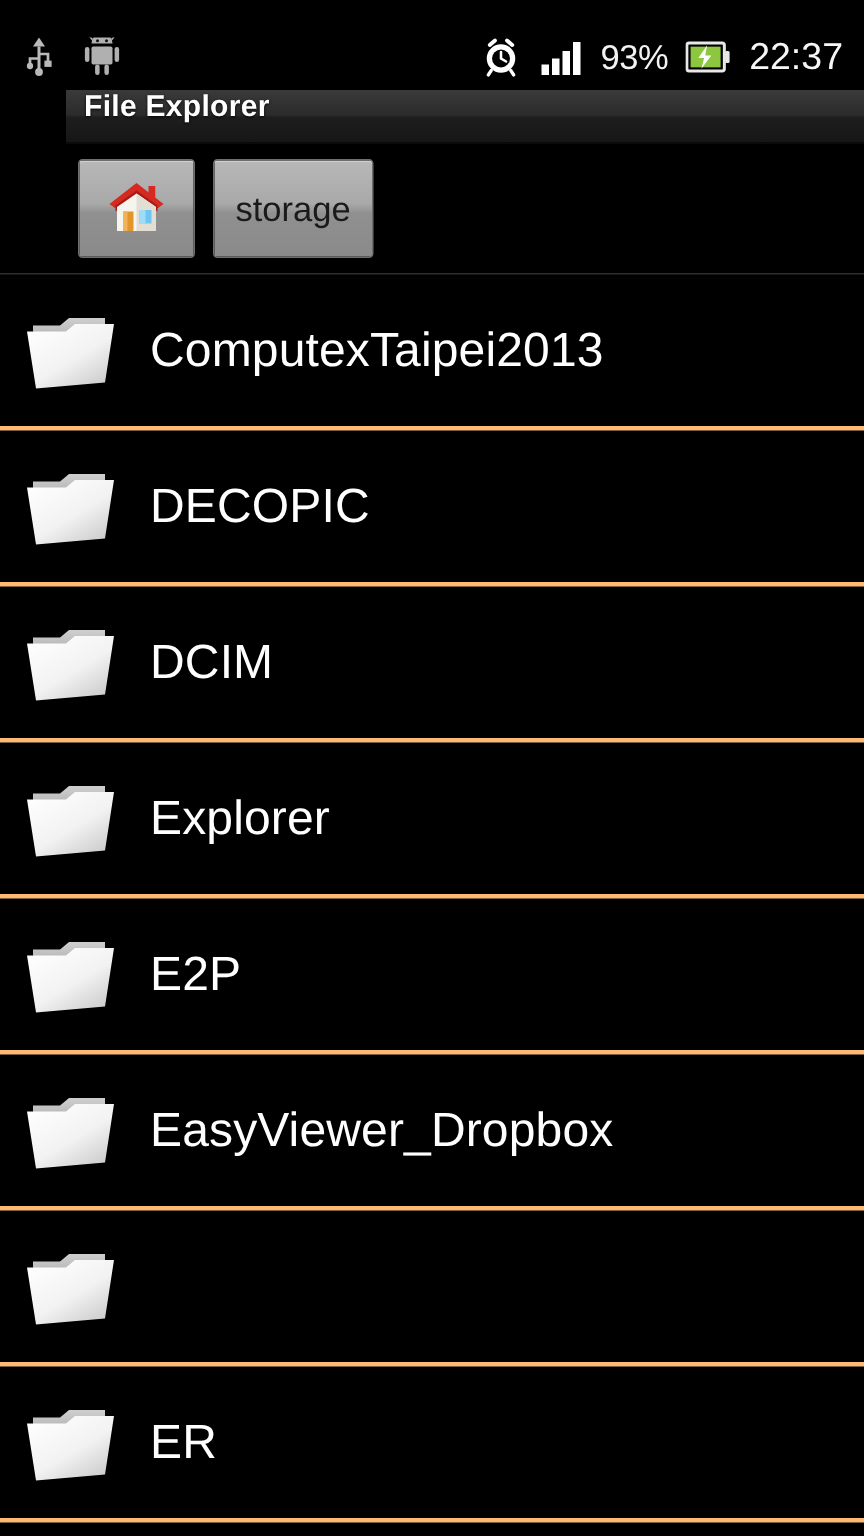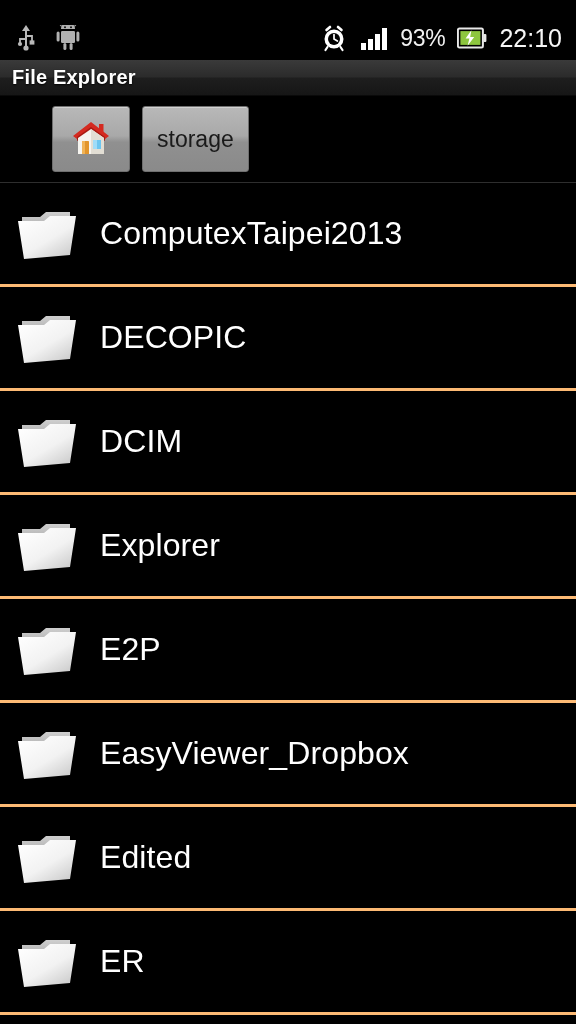--- a/index.html
+++ b/index.html
@@ -48,22 +48,23 @@
     letter-spacing:0px;
     line-height:1;
   }
 
   
   .title-bar {
     height:36px;
     background:linear-gradient(to bottom,#3a3a3a 0%,#2b2b2b 48%,#1e1e1e 52%,#161616 100%);
     border-bottom:1px solid #0a0a0a;
     display:flex;
-    align-items:center;
+    align-items:flex-start;
     padding-left:12px;
+    margin-left:44px;
   }
   .title-text {
     color:#ffffff;
     font-size:20px;
     font-weight:bold;
     text-shadow:0 1px 2px rgba(0,0,0,.9);
     letter-spacing:0.2px;
   }
 
   
@@ -185,21 +186,21 @@
 
       <span class="battery-pct">93%</span>
 
       <svg class="sb-icon" width="30" height="22" viewBox="0 0 30 22">
         <rect x="0.9" y="1.6" width="25" height="18.8" rx="1.5" fill="none" stroke="#e8e8e8" stroke-width="2"></rect>
         <rect x="26.4" y="7" width="3" height="8" rx="1" fill="#e8e8e8"></rect>
         <rect x="3.4" y="4.1" width="20" height="13.8" fill="#8dc63f"></rect>
         <path d="M14.4 3.2 L8.6 11.6 L12.4 11.6 L10.6 18.8 L17.2 10 L13.2 10 Z" fill="#ffffff"></path>
       </svg>
 
-      <span class="clock-text">22:10</span>
+      <span class="clock-text">22:37</span>
     </div>
   </div>
 
   <div class="title-bar">
     <span class="title-text">File Explorer</span>
   </div>
 
   <div class="crumb-bar">
 
     <div class="crumb-btn">
@@ -286,21 +287,20 @@
         <path d="M4 18 L30 18 L36 13 L62 13 L56 52 L10 56 Z" fill="url(#fldFront)"></path>
       </svg>
       <span class="row-label">EasyViewer_Dropbox</span>
     </div>
 
     <div class="list-row">
       <svg class="row-icon" viewBox="0 0 70 62">
         <path d="M8 14 L26 14 L32 9 L56 9 L56 44 L8 44 Z" fill="url(#fldBack)"></path>
         <path d="M4 18 L30 18 L36 13 L62 13 L56 52 L10 56 Z" fill="url(#fldFront)"></path>
       </svg>
-      <span class="row-label">Edited</span>
     </div>
 
     <div class="list-row">
       <svg class="row-icon" viewBox="0 0 70 62">
         <path d="M8 14 L26 14 L32 9 L56 9 L56 44 L8 44 Z" fill="url(#fldBack)"></path>
         <path d="M4 18 L30 18 L36 13 L62 13 L56 52 L10 56 Z" fill="url(#fldFront)"></path>
       </svg>
       <span class="row-label">ER</span>
     </div>
 

